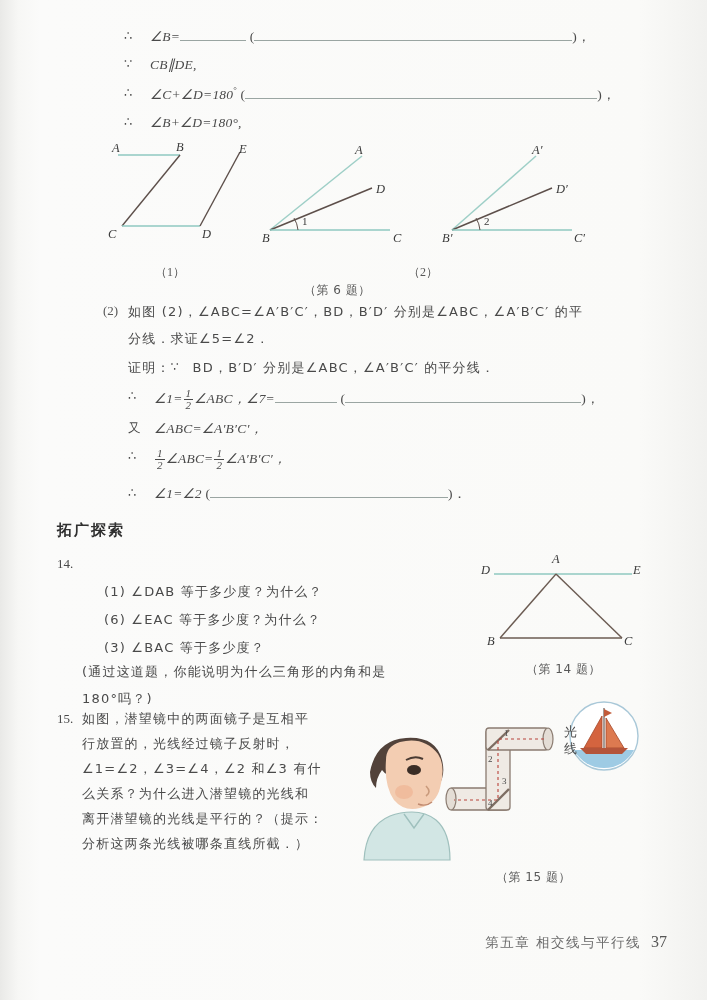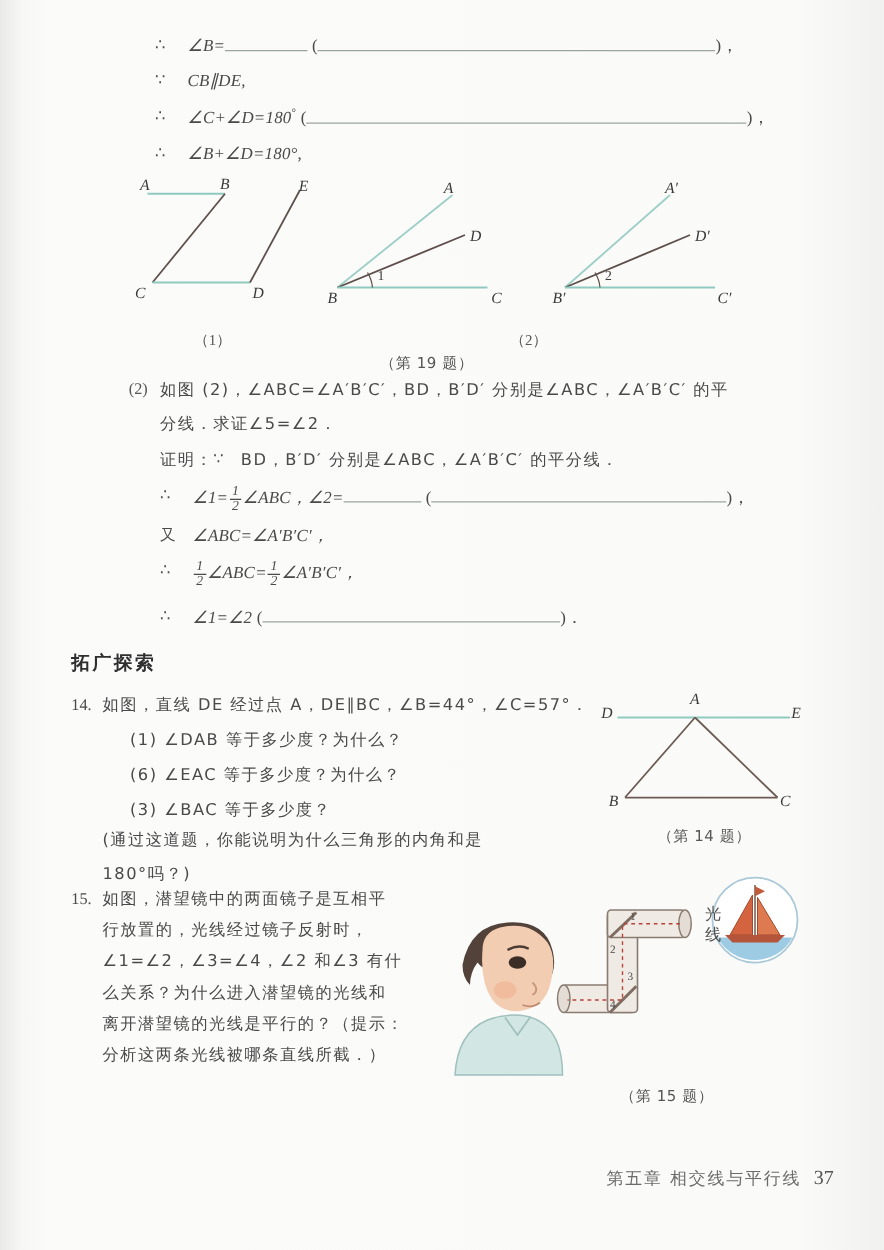--- a/index.html
+++ b/index.html
@@ -105,52 +105,51 @@
   <div class="lbl small" style="left:302px;top:215px;font-style:normal;">1</div>
 
   <div class="lbl" style="left:532px;top:143px;">A′</div>
   <div class="lbl" style="left:556px;top:182px;">D′</div>
   <div class="lbl" style="left:442px;top:231px;">B′</div>
   <div class="lbl" style="left:574px;top:231px;">C′</div>
   <div class="lbl small" style="left:484px;top:215px;font-style:normal;">2</div>
 
   <div class="cap-i" style="left:155px;top:264px;">（1）</div>
   <div class="cap-i" style="left:408px;top:264px;">（2）</div>
-  <div class="cap" style="left:304px;top:282px;">（第 19 题）</div>
+  <div class="cap" style="left:304px;top:282px;">（第 6 题）</div>
 
   <div class="row" style="left:103px;top:303px;">
     <span class="cap-i" style="position:static;font-size:13px;">(2)</span>
   </div>
   <div class="row cn" style="left:128px;top:303px;font-size:13px;">如图 (2)，∠ABC=∠A′B′C′，BD，B′D′ 分别是∠ABC，∠A′B′C′ 的平</div>
   <div class="row cn" style="left:128px;top:330px;font-size:13px;">分线．求证∠5=∠2．</div>
 
   <div class="row" style="left:128px;top:359px;font-size:13px;">
     <span class="cn">证明：</span><span class="sym" style="width:22px;">∵</span><span class="cn">BD，B′D′ 分别是∠ABC，∠A′B′C′ 的平分线．</span>
   </div>
 
   <div class="row math" style="left:128px;top:388px;">
-    <span class="sym">∴</span><span>∠1=</span><span class="frac"><span class="n">1</span><span class="d">2</span></span><span>∠ABC，∠2=</span><span class="blank" style="width:62px;"></span><span class="paren">&nbsp;(</span><span class="blank" style="width:236px;"></span><span class="paren">)，</span>
+    <span class="sym">∴</span><span>∠1=</span><span class="frac"><span class="n">1</span><span class="d">2</span></span><span>∠ABC，∠7=</span><span class="blank" style="width:62px;"></span><span class="paren">&nbsp;(</span><span class="blank" style="width:236px;"></span><span class="paren">)，</span>
   </div>
 
   <div class="row math" style="left:128px;top:420px;">
     <span class="sym cn" style="font-size:12.5px;">又</span><span>∠ABC=∠A′B′C′，</span>
   </div>
 
   <div class="row math" style="left:128px;top:448px;">
     <span class="sym">∴</span><span class="frac"><span class="n">1</span><span class="d">2</span></span><span>∠ABC=</span><span class="frac"><span class="n">1</span><span class="d">2</span></span><span>∠A′B′C′，</span>
   </div>
 
   <div class="row math" style="left:128px;top:485px;">
     <span class="sym">∴</span><span>∠1=∠2</span><span class="paren">&nbsp;(</span><span class="blank" style="width:238px;"></span><span class="paren">)．</span>
   </div>
 
   <div class="sec-head">拓广探索</div>
 
   <div class="qnum" style="left:57px;top:556px;">14.</div>
-  <div class="row cn" style="left:82px;top:555px;font-size:13px;">如图，直线 DE 经过点 A，DE∥BC，∠B=44°，∠C=57°．</div>
   <div class="row cn" style="left:104px;top:583px;font-size:13px;">(1) ∠DAB 等于多少度？为什么？</div>
   <div class="row cn" style="left:104px;top:611px;font-size:13px;">(6) ∠EAC 等于多少度？为什么？</div>
   <div class="row cn" style="left:104px;top:639px;font-size:13px;">(3) ∠BAC 等于多少度？</div>
   <div class="row cn" style="left:82px;top:663px;font-size:13px;">(通过这道题，你能说明为什么三角形的内角和是</div>
   <div class="row cn" style="left:82px;top:690px;font-size:13px;">180°吗？)</div>
 
   <svg style="position:absolute;left:480px;top:562px;" width="180" height="90">
     <line x1="14" y1="12" x2="152" y2="12" stroke="#8fc9c0" stroke-width="1.6"></line>
     <line x1="76" y1="12" x2="20" y2="76" stroke="#6b5b52" stroke-width="1.4"></line>
     <line x1="76" y1="12" x2="142" y2="76" stroke="#6b5b52" stroke-width="1.4"></line>

